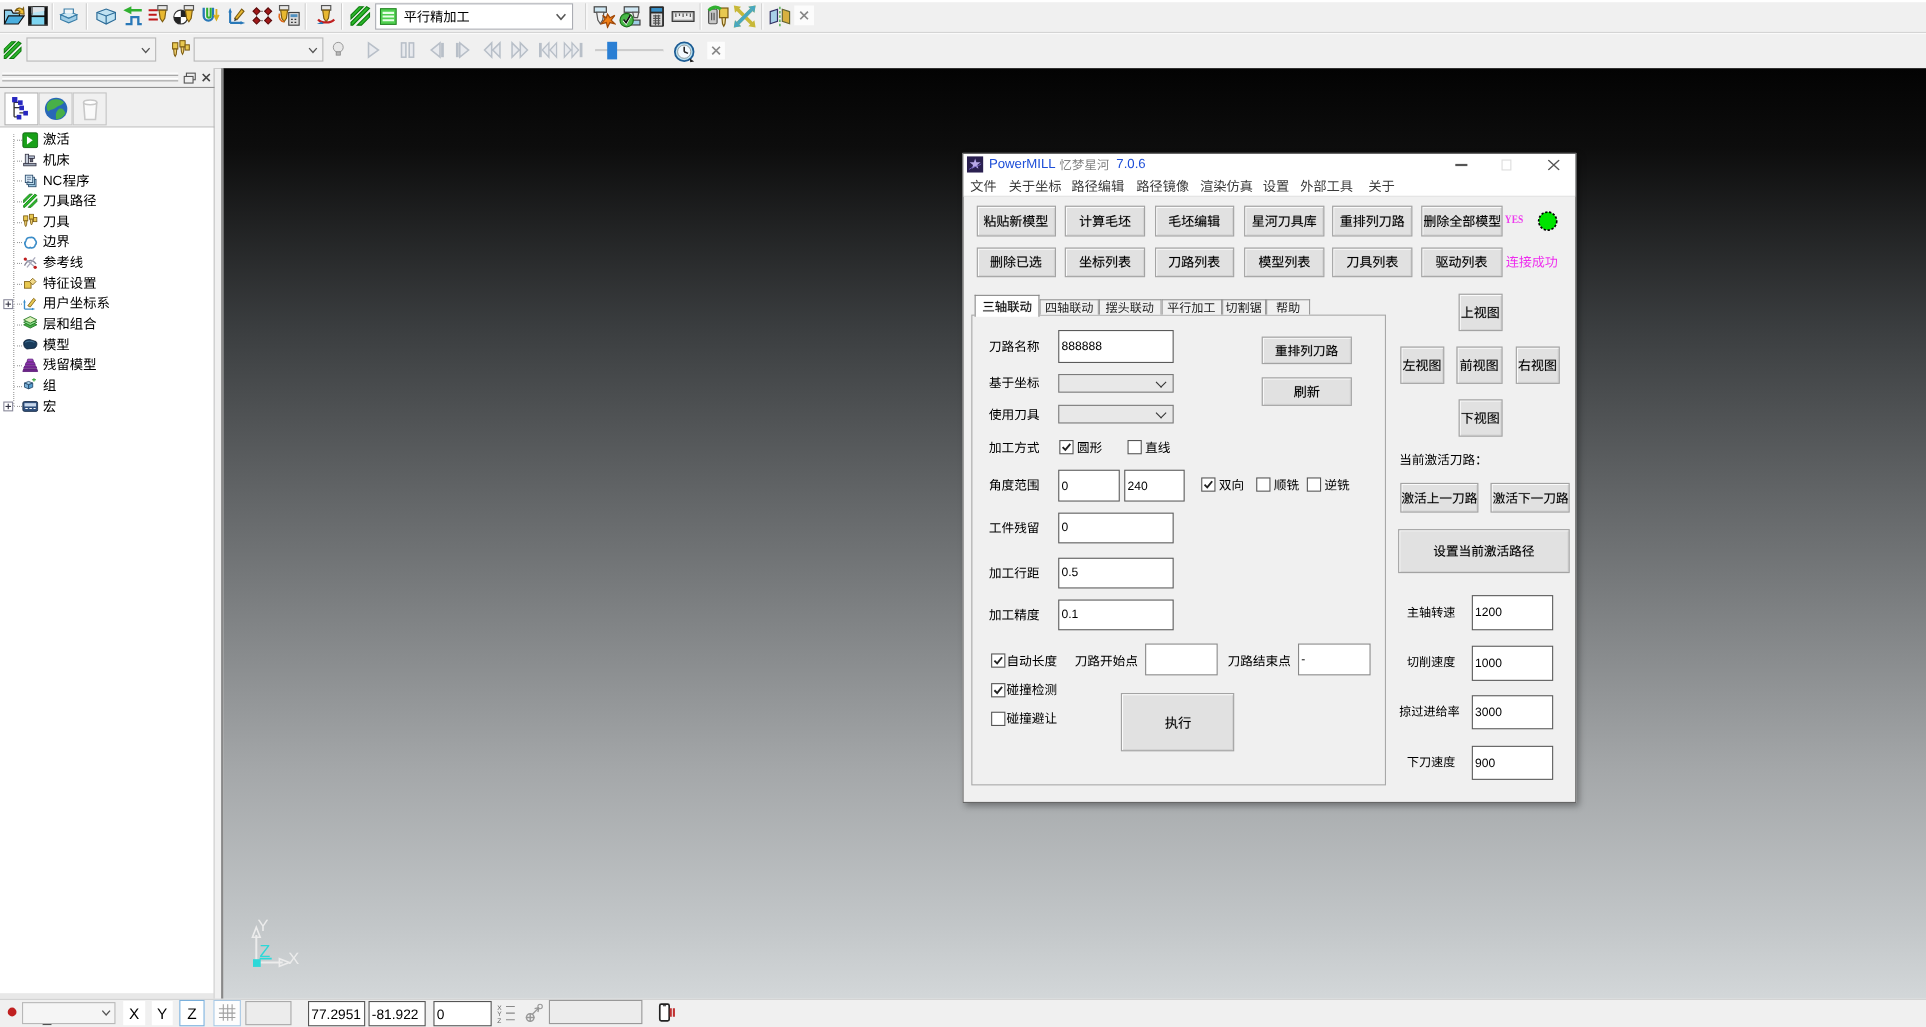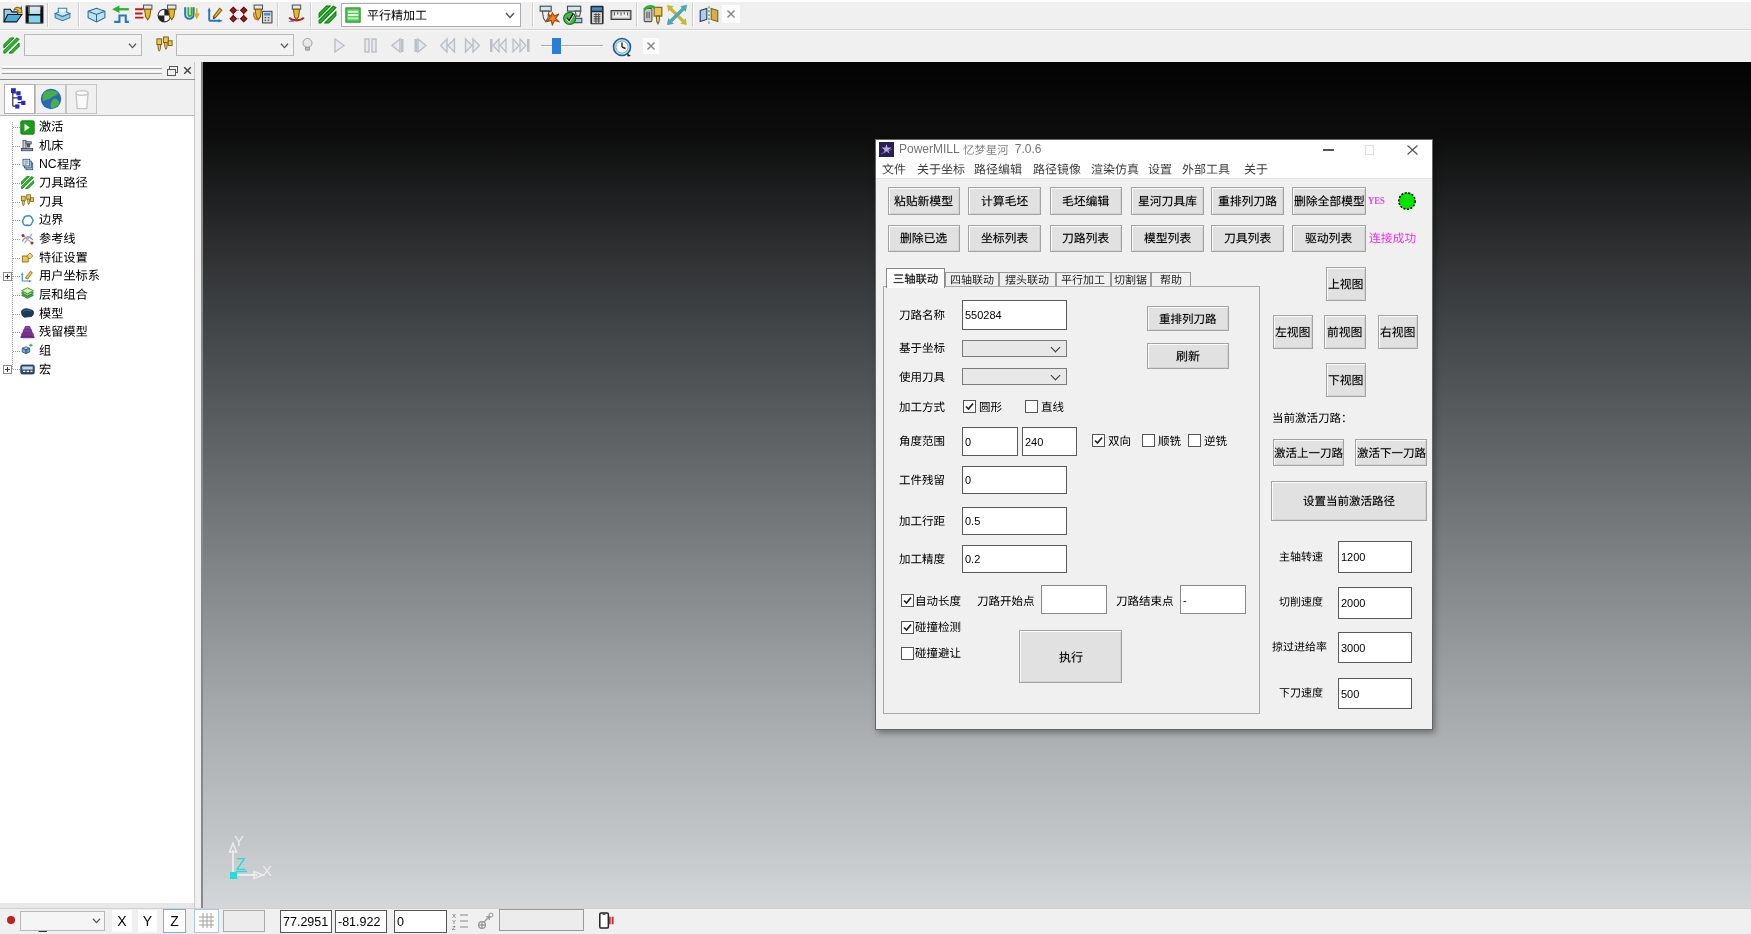--- a/index.html
+++ b/index.html
@@ -524,21 +524,21 @@
     <path d="M7 3.5 h3" stroke="#222"></path>
     <path d="M14.5 6 v8 M17.5 6 v8" stroke="#c03030" stroke-width="2"></path>
   </svg>
 <div class="abs" style="left:875.0px;top:139.0px;width:558px;height:591px;background:#f0f0f0;border:1px solid #666;box-shadow:2px 3px 6px rgba(0,0,0,.35)"></div>
 <div class="abs" style="left:876.0px;top:140.0px;width:556px;height:38px;background:#fff"></div>
 <svg class="abs" style="left:879.0px;top:142.0px" width="15" height="15" viewBox="0 0 15 15">
 <rect width="15" height="15" fill="#2a2050"></rect>
 <path d="M7.5 2 L8.6 5.6 L12.5 5.6 L9.4 7.9 L10.5 11.5 L7.5 9.3 L4.5 11.5 L5.6 7.9 L2.5 5.6 L6.4 5.6 Z" fill="#b8a8e8"></path>
 <path d="M2 12 C5 9 10 10 13 7" stroke="#7a68c8" fill="none" stroke-width=".8"></path>
 </svg>
-<div style="position:absolute;left:899.0px;top:142.0px;height:15px;display:flex;align-items:center;color:#737373;line-height:15px">
+<div style="position:absolute;left:899.0px;top:142.0px;height:15px;display:flex;align-items:center;color:#1d4ed8;line-height:15px">
     <span style="font-size:12px;white-space:pre">PowerMILL </span>
     <svg class="" style="" width="45.6" height="11.4" viewBox="0 -880 4000 1000" fill="#808080">
       <g transform="scale(1,-1)">
         <use href="#u5fc6" x="0"></use>
         <use href="#u68a6" x="1000"></use>
         <use href="#u661f" x="2000"></use>
         <use href="#u6cb3" x="3000"></use>
       </g>
     </svg>
     <span style="font-size:12px;white-space:pre">  7.0.6</span>
@@ -797,21 +797,21 @@
       </g>
     </svg></div>
 <div style="position:absolute;left:899px;top:309.1px;line-height:0"><svg class="" style="" width="46.0" height="11.5" viewBox="0 -880 4000 1000" fill="#000">
       <g transform="scale(1,-1)">
         <use href="#u5200" x="0"></use>
         <use href="#u8def" x="1000"></use>
         <use href="#u540d" x="2000"></use>
         <use href="#u79f0" x="3000"></use>
       </g>
     </svg></div>
-<div class="inp" style="left:962px;top:300px;width:105px;height:30px">550284</div>
+<div class="inp" style="left:962px;top:300px;width:105px;height:30px">888888</div>
 <div style="position:absolute;left:899px;top:341.6px;line-height:0"><svg class="" style="" width="46.0" height="11.5" viewBox="0 -880 4000 1000" fill="#000">
       <g transform="scale(1,-1)">
         <use href="#u57fa" x="0"></use>
         <use href="#u4e8e" x="1000"></use>
         <use href="#u5750" x="2000"></use>
         <use href="#u6807" x="3000"></use>
       </g>
     </svg></div>
 <div class="cmb" style="left:962px;top:340px;width:105px;height:17px"></div>
 <div style="position:absolute;left:899px;top:370.6px;line-height:0"><svg class="" style="" width="46.0" height="11.5" viewBox="0 -880 4000 1000" fill="#000">
@@ -901,21 +901,21 @@
     </svg></div>
 <div class="inp" style="left:962px;top:507px;width:105px;height:28px">0.5</div>
 <div style="position:absolute;left:899px;top:553.1px;line-height:0"><svg class="" style="" width="46.0" height="11.5" viewBox="0 -880 4000 1000" fill="#000">
       <g transform="scale(1,-1)">
         <use href="#u52a0" x="0"></use>
         <use href="#u5de5" x="1000"></use>
         <use href="#u7cbe" x="2000"></use>
         <use href="#u5ea6" x="3000"></use>
       </g>
     </svg></div>
-<div class="inp" style="left:962px;top:545px;width:105px;height:28px">0.2</div>
+<div class="inp" style="left:962px;top:545px;width:105px;height:28px">0.1</div>
 <div class="cb" style="left:901px;top:594px;width:13px;height:13px"></div>
 <svg class="abs" style="left:902px;top:595px" width="11" height="11" viewBox="0 0 11 11">
     <path d="M2 5.5 L4.5 8 L9 2.5" stroke="#222" stroke-width="1.7" fill="none"></path>
   </svg>
 <div style="position:absolute;left:915px;top:594.6px;line-height:0"><svg class="" style="" width="46.0" height="11.5" viewBox="0 -880 4000 1000" fill="#000">
       <g transform="scale(1,-1)">
         <use href="#u81ea" x="0"></use>
         <use href="#u52a8" x="1000"></use>
         <use href="#u957f" x="2000"></use>
         <use href="#u5ea6" x="3000"></use>
@@ -1093,40 +1093,40 @@
     </svg></div>
 <div class="inp" style="left:1338px;top:541px;width:74px;height:32px">1200</div>
 <div style="position:absolute;left:1279px;top:595.8px;line-height:0"><svg class="" style="" width="44.0" height="11" viewBox="0 -880 4000 1000" fill="#000">
       <g transform="scale(1,-1)">
         <use href="#u5207" x="0"></use>
         <use href="#u524a" x="1000"></use>
         <use href="#u901f" x="2000"></use>
         <use href="#u5ea6" x="3000"></use>
       </g>
     </svg></div>
-<div class="inp" style="left:1338px;top:587px;width:74px;height:32px">2000</div>
+<div class="inp" style="left:1338px;top:587px;width:74px;height:32px">1000</div>
 <div style="position:absolute;left:1272px;top:641.3px;line-height:0"><svg class="" style="" width="55.0" height="11" viewBox="0 -880 5000 1000" fill="#000">
       <g transform="scale(1,-1)">
         <use href="#u63a0" x="0"></use>
         <use href="#u8fc7" x="1000"></use>
         <use href="#u8fdb" x="2000"></use>
         <use href="#u7ed9" x="3000"></use>
         <use href="#u7387" x="4000"></use>
       </g>
     </svg></div>
 <div class="inp" style="left:1338px;top:632px;width:74px;height:31px">3000</div>
 <div style="position:absolute;left:1279px;top:686.8px;line-height:0"><svg class="" style="" width="44.0" height="11" viewBox="0 -880 4000 1000" fill="#000">
       <g transform="scale(1,-1)">
         <use href="#u4e0b" x="0"></use>
         <use href="#u5200" x="1000"></use>
         <use href="#u901f" x="2000"></use>
         <use href="#u5ea6" x="3000"></use>
       </g>
     </svg></div>
-<div class="inp" style="left:1338px;top:678px;width:74px;height:31px">500</div>
+<div class="inp" style="left:1338px;top:678px;width:74px;height:31px">900</div>
 <svg width="0" height="0" style="position:absolute">
     <defs>
       <path id="u5e73" d="M174 630C213 556 252 459 266 399L337 424C323 482 282 578 242 650ZM755 655C730 582 684 480 646 417L711 396C750 456 797 552 834 633ZM52 348V273H459V-79H537V273H949V348H537V698H893V773H105V698H459V348Z"></path>
       <path id="u884c" d="M435 780V708H927V780ZM267 841C216 768 119 679 35 622C48 608 69 579 79 562C169 626 272 724 339 811ZM391 504V432H728V17C728 1 721 -4 702 -5C684 -6 616 -6 545 -3C556 -25 567 -56 570 -77C668 -77 725 -77 759 -66C792 -53 804 -30 804 16V432H955V504ZM307 626C238 512 128 396 25 322C40 307 67 274 78 259C115 289 154 325 192 364V-83H266V446C308 496 346 548 378 600Z"></path>
       <path id="u7cbe" d="M51 762C77 693 101 602 106 543L161 556C154 616 131 706 103 775ZM328 779C315 712 286 614 264 555L311 540C336 596 367 689 391 763ZM41 504V434H170C139 324 83 192 30 121C42 101 62 68 69 45C110 104 150 198 182 294V-78H251V319C281 266 316 201 330 167L381 224C361 256 277 381 251 412V434H363V504H251V837H182V504ZM636 840V759H426V701H636V639H451V584H636V517H398V458H960V517H707V584H912V639H707V701H934V759H707V840ZM823 341V266H532V341ZM460 398V-79H532V84H823V-2C823 -13 819 -17 806 -17C794 -18 753 -18 707 -16C717 -34 726 -60 729 -79C792 -79 833 -78 860 -68C886 -57 893 -39 893 -2V398ZM532 212H823V137H532Z"></path>
       <path id="u52a0" d="M572 716V-65H644V9H838V-57H913V716ZM644 81V643H838V81ZM195 827 194 650H53V577H192C185 325 154 103 28 -29C47 -41 74 -64 86 -81C221 66 256 306 265 577H417C409 192 400 55 379 26C370 13 360 9 345 10C327 10 284 10 237 14C250 -7 257 -39 259 -61C304 -64 350 -65 378 -61C407 -57 426 -48 444 -22C475 21 482 167 490 612C490 623 490 650 490 650H267L269 827Z"></path>
       <path id="u5de5" d="M52 72V-3H951V72H539V650H900V727H104V650H456V72Z"></path>
       <path id="u6fc0" d="M340 551H517V471H340ZM340 682H517V604H340ZM64 786C114 750 173 696 203 659L249 708C219 744 157 794 107 829ZM35 509C83 478 144 432 173 402L218 453C187 483 125 527 77 555ZM46 -26 107 -65C148 25 197 146 232 248L179 286C140 177 85 50 46 -26ZM692 841C674 685 640 534 582 432V738H444L479 830L401 841C396 811 384 771 374 738H278V415H575C590 403 614 377 624 366C640 392 655 422 669 454C684 359 708 257 748 163C707 82 653 16 579 -35C594 -46 620 -70 629 -81C692 -32 742 25 781 93C817 27 863 -33 922 -79C932 -61 956 -32 970 -19C905 27 855 91 817 164C867 277 896 415 914 579H960V648H728C741 706 752 768 760 830ZM366 394 390 339H237V276H336V240C336 167 322 50 198 -37C215 -49 238 -68 250 -81C345 -12 381 74 393 151H509C504 53 498 14 488 3C482 -4 475 -6 462 -6C450 -6 417 -5 381 -2C391 -18 397 -44 399 -64C436 -66 474 -65 494 -64C516 -62 532 -56 546 -40C564 -18 570 39 577 185C578 194 578 213 578 213H400V238V276H612V339H462C453 362 441 389 429 410ZM849 579C836 451 816 339 782 244C742 348 720 462 707 566L711 579Z"></path>
       <path id="u6d3b" d="M91 774C152 741 236 693 278 662L322 724C279 752 194 798 133 827ZM42 499C103 466 186 418 227 390L269 452C226 480 142 525 83 554ZM65 -16 129 -67C188 26 258 151 311 257L256 306C198 193 119 61 65 -16ZM320 547V475H609V309H392V-79H462V-36H819V-74H891V309H680V475H957V547H680V722C767 737 848 756 914 778L854 836C743 797 540 765 367 747C375 730 385 701 389 683C460 690 535 699 609 710V547ZM462 32V240H819V32Z"></path>
       <path id="u673a" d="M498 783V462C498 307 484 108 349 -32C366 -41 395 -66 406 -80C550 68 571 295 571 462V712H759V68C759 -18 765 -36 782 -51C797 -64 819 -70 839 -70C852 -70 875 -70 890 -70C911 -70 929 -66 943 -56C958 -46 966 -29 971 0C975 25 979 99 979 156C960 162 937 174 922 188C921 121 920 68 917 45C916 22 913 13 907 7C903 2 895 0 887 0C877 0 865 0 858 0C850 0 845 2 840 6C835 10 833 29 833 62V783ZM218 840V626H52V554H208C172 415 99 259 28 175C40 157 59 127 67 107C123 176 177 289 218 406V-79H291V380C330 330 377 268 397 234L444 296C421 322 326 429 291 464V554H439V626H291V840Z"></path>

